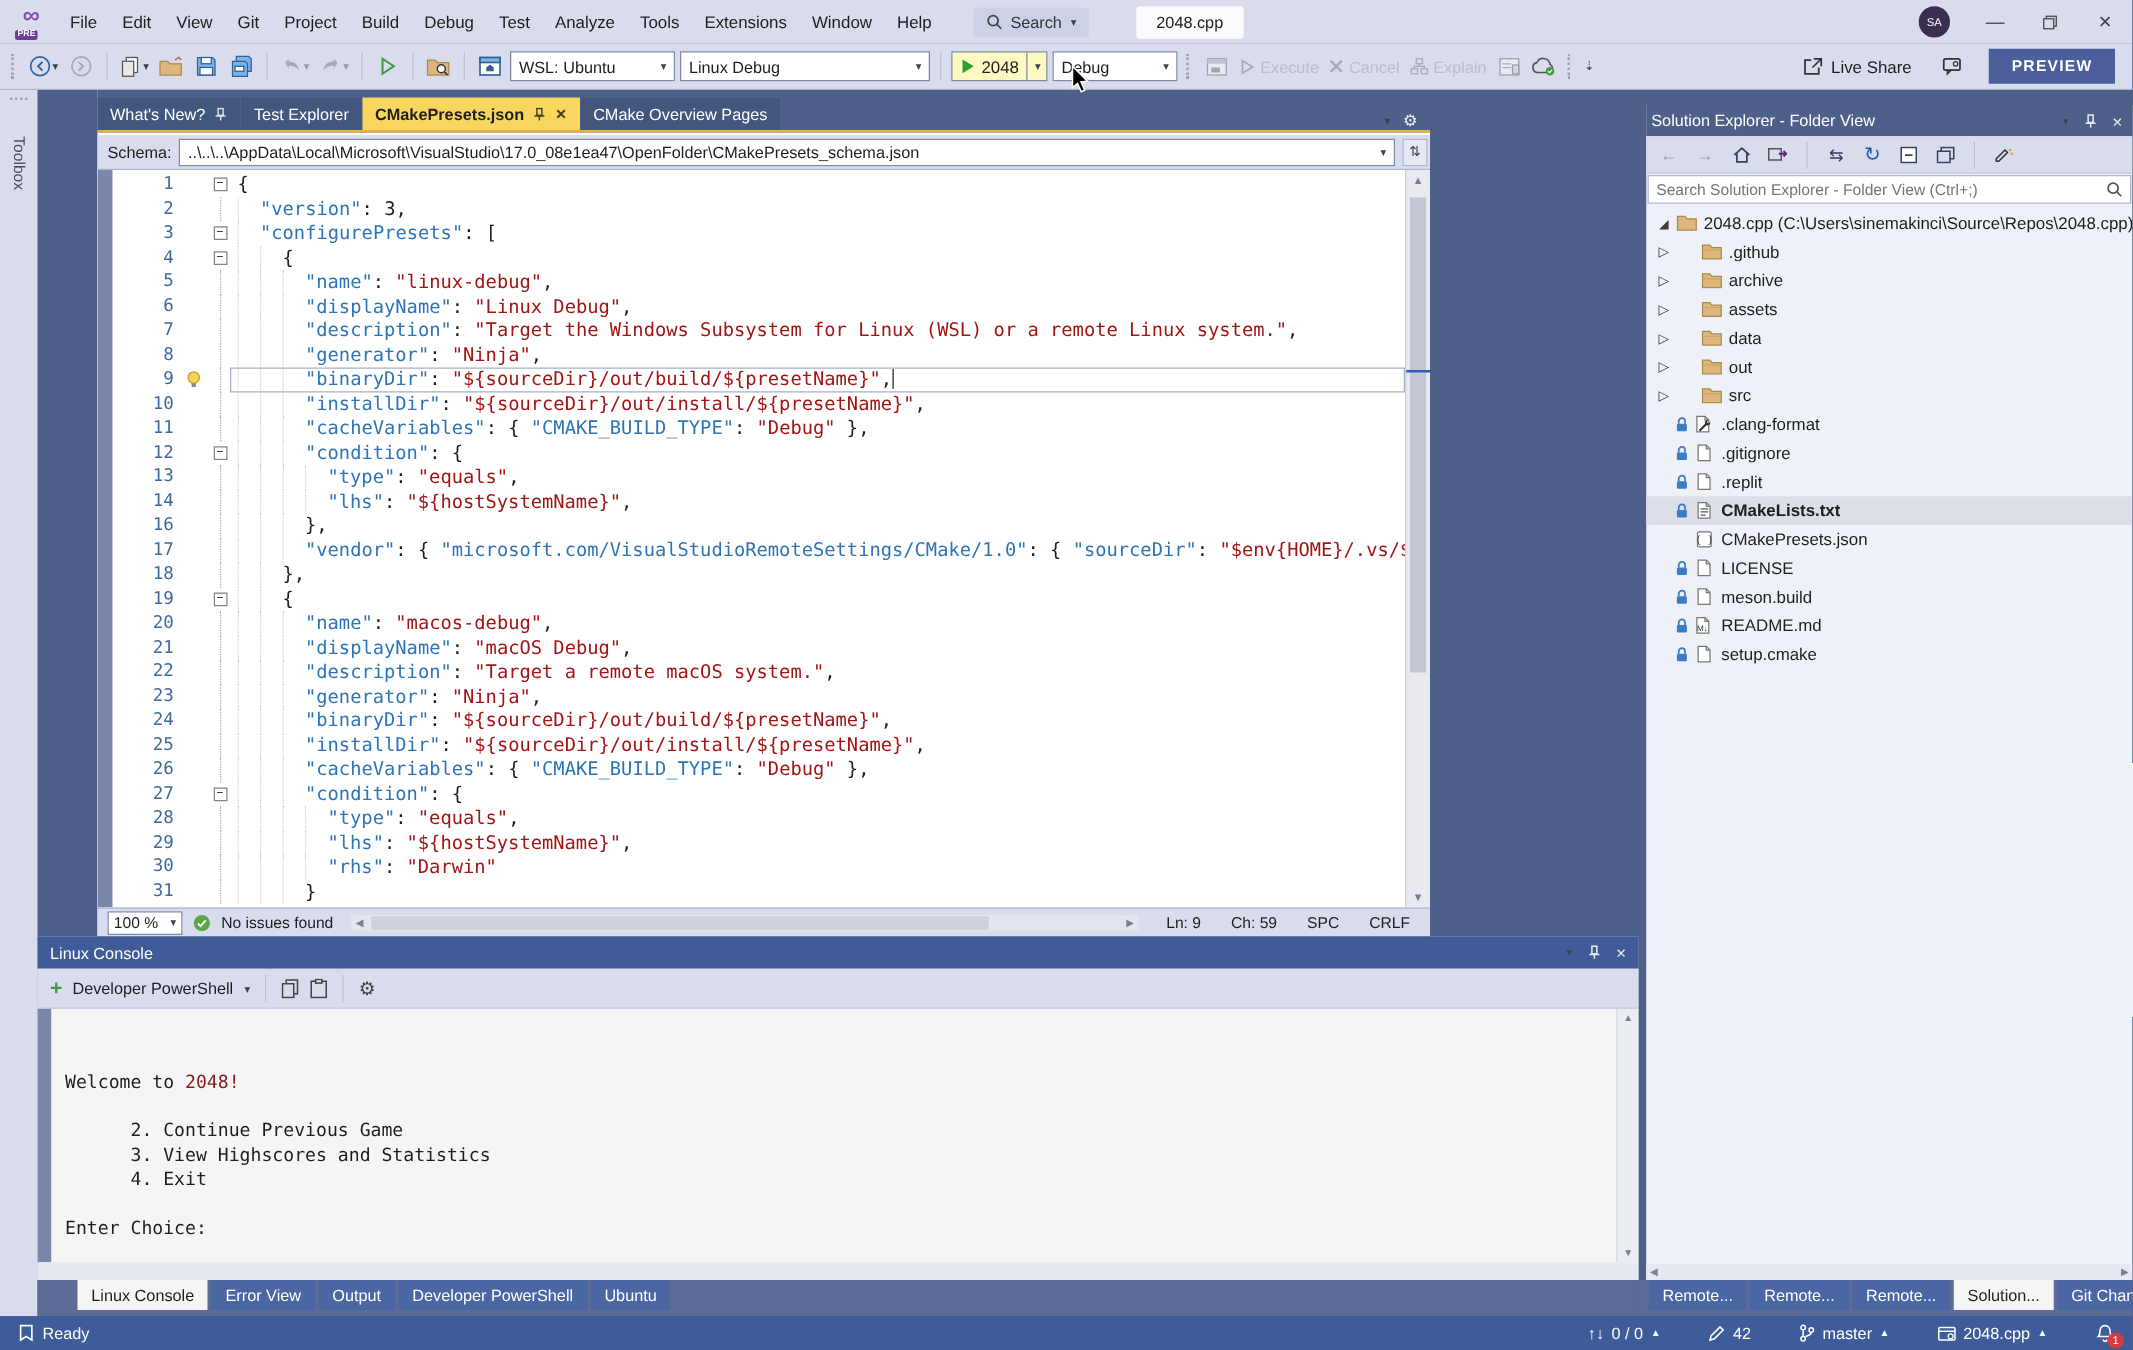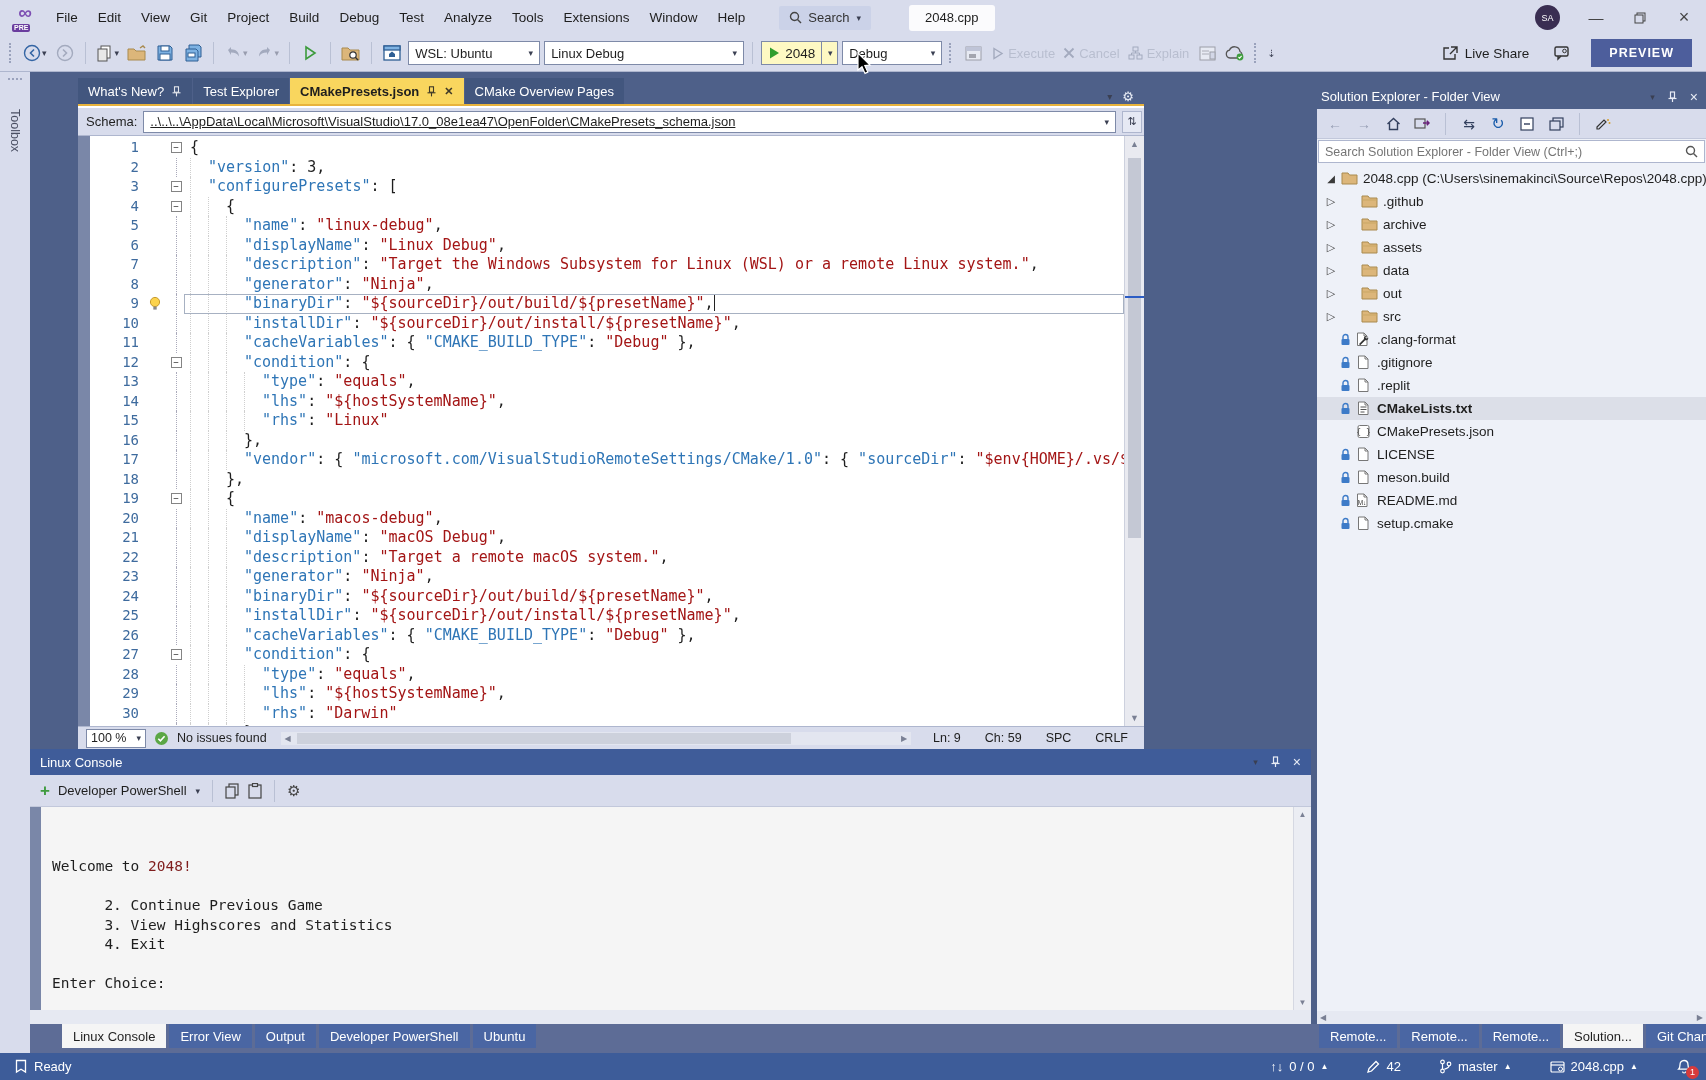--- a/index.html
+++ b/index.html
@@ -373,21 +373,21 @@
       </div>
     <div class="tabrow-icons">
       <span class="caret" style="font-size:10px;">▾</span>
       <span style="font-size:13px;">⚙</span>
     </div>
   </div>
 
   <div id="schema-bar">
     <span>Schema:</span>
     <div class="combo">
-      <span class="cval" style="overflow:hidden;white-space:nowrap;text-decoration:underline;">..\..\..\AppData\Local\Microsoft\VisualStudio\17.0_08e1ea47\OpenFolder\CMakePresets_schema.json</span>
+      <span class="cval" style="overflow:hidden;white-space:nowrap;">..\..\..\AppData\Local\Microsoft\VisualStudio\17.0_08e1ea47\OpenFolder\CMakePresets_schema.json</span>
       <span class="caret">▾</span>
     </div>
     <div class="split-handle">⇅</div>
   </div>
 
   <div id="code-area">
     <div class="code-strip"></div>
     <div id="code-lines">
         <div class="code-row"><span class="ln">1</span><span class="glyph"></span><span class="fold"><span class="foldbox">−</span></span><span class="codewrap"><span class="tk-p">{</span></span></div>
         <div class="code-row"><span class="ln">2</span><span class="glyph"></span><span class="fold"><span class="folddots"></span></span><span class="codewrap"><span class="guide"></span><span class="tk-k">"version"</span><span class="tk-p">: </span><span class="tk-n">3,</span></span></div>
@@ -399,21 +399,20 @@
         <div class="code-row"><span class="ln">8</span><span class="glyph"></span><span class="fold"><span class="folddots"></span></span><span class="codewrap"><span class="guide"></span><span class="guide"></span><span class="guide"></span><span class="tk-k">"generator"</span><span class="tk-p">: </span><span class="tk-s">"Ninja"</span><span class="tk-p">,</span></span></div>
         <div class="code-row current"><span class="ln">9</span><span class="glyph"><svg width="14" height="15" viewBox="0 0 14 15">
               <circle cx="7" cy="6" r="4.6" fill="#FCD34D" stroke="#C79B2E"></circle>
               <rect x="5.3" y="10.6" width="3.4" height="3" fill="#8a8a8a"></rect>
             </svg></span><span class="fold"><span class="folddots"></span></span><span class="codewrap"><span class="guide"></span><span class="guide"></span><span class="guide"></span><span class="tk-k">"binaryDir"</span><span class="tk-p">: </span><span class="tk-s">"${sourceDir}/out/build/${presetName}"</span><span class="tk-p">,</span><span class="cursor-caret"></span></span></div>
         <div class="code-row"><span class="ln">10</span><span class="glyph"></span><span class="fold"><span class="folddots"></span></span><span class="codewrap"><span class="guide"></span><span class="guide"></span><span class="guide"></span><span class="tk-k">"installDir"</span><span class="tk-p">: </span><span class="tk-s">"${sourceDir}/out/install/${presetName}"</span><span class="tk-p">,</span></span></div>
         <div class="code-row"><span class="ln">11</span><span class="glyph"></span><span class="fold"><span class="folddots"></span></span><span class="codewrap"><span class="guide"></span><span class="guide"></span><span class="guide"></span><span class="tk-k">"cacheVariables"</span><span class="tk-p">: { </span><span class="tk-k">"CMAKE_BUILD_TYPE"</span><span class="tk-p">: </span><span class="tk-s">"Debug"</span><span class="tk-p"> },</span></span></div>
         <div class="code-row"><span class="ln">12</span><span class="glyph"></span><span class="fold"><span class="foldbox">−</span></span><span class="codewrap"><span class="guide"></span><span class="guide"></span><span class="guide"></span><span class="tk-k">"condition"</span><span class="tk-p">: {</span></span></div>
         <div class="code-row"><span class="ln">13</span><span class="glyph"></span><span class="fold"><span class="folddots"></span></span><span class="codewrap"><span class="guide"></span><span class="guide"></span><span class="guide"></span><span class="guide"></span><span class="tk-k">"type"</span><span class="tk-p">: </span><span class="tk-s">"equals"</span><span class="tk-p">,</span></span></div>
         <div class="code-row"><span class="ln">14</span><span class="glyph"></span><span class="fold"><span class="folddots"></span></span><span class="codewrap"><span class="guide"></span><span class="guide"></span><span class="guide"></span><span class="guide"></span><span class="tk-k">"lhs"</span><span class="tk-p">: </span><span class="tk-s">"${hostSystemName}"</span><span class="tk-p">,</span></span></div>
-        <div class="code-row"><span class="ln">15</span><span class="glyph"></span><span class="fold"><span class="folddots"></span></span><span class="codewrap"><span class="guide"></span><span class="guide"></span><span class="guide"></span><span class="guide"></span><span class="tk-k">"rhs"</span><span class="tk-p">: </span><span class="tk-s">"Linux"</span></span></div>
         <div class="code-row"><span class="ln">16</span><span class="glyph"></span><span class="fold"><span class="folddots"></span></span><span class="codewrap"><span class="guide"></span><span class="guide"></span><span class="guide"></span><span class="tk-p">},</span></span></div>
         <div class="code-row"><span class="ln">17</span><span class="glyph"></span><span class="fold"><span class="folddots"></span></span><span class="codewrap"><span class="guide"></span><span class="guide"></span><span class="guide"></span><span class="tk-k">"vendor"</span><span class="tk-p">: { </span><span class="tk-k">"microsoft.com/VisualStudioRemoteSettings/CMake/1.0"</span><span class="tk-p">: { </span><span class="tk-k">"sourceDir"</span><span class="tk-p">: </span><span class="tk-s">"$env{HOME}/.vs/$ms{projectDirName}"</span><span class="tk-p"> } }</span></span></div>
         <div class="code-row"><span class="ln">18</span><span class="glyph"></span><span class="fold"><span class="folddots"></span></span><span class="codewrap"><span class="guide"></span><span class="guide"></span><span class="tk-p">},</span></span></div>
         <div class="code-row"><span class="ln">19</span><span class="glyph"></span><span class="fold"><span class="foldbox">−</span></span><span class="codewrap"><span class="guide"></span><span class="guide"></span><span class="tk-p">{</span></span></div>
         <div class="code-row"><span class="ln">20</span><span class="glyph"></span><span class="fold"><span class="folddots"></span></span><span class="codewrap"><span class="guide"></span><span class="guide"></span><span class="guide"></span><span class="tk-k">"name"</span><span class="tk-p">: </span><span class="tk-s">"macos-debug"</span><span class="tk-p">,</span></span></div>
         <div class="code-row"><span class="ln">21</span><span class="glyph"></span><span class="fold"><span class="folddots"></span></span><span class="codewrap"><span class="guide"></span><span class="guide"></span><span class="guide"></span><span class="tk-k">"displayName"</span><span class="tk-p">: </span><span class="tk-s">"macOS Debug"</span><span class="tk-p">,</span></span></div>
         <div class="code-row"><span class="ln">22</span><span class="glyph"></span><span class="fold"><span class="folddots"></span></span><span class="codewrap"><span class="guide"></span><span class="guide"></span><span class="guide"></span><span class="tk-k">"description"</span><span class="tk-p">: </span><span class="tk-s">"Target a remote macOS system."</span><span class="tk-p">,</span></span></div>
         <div class="code-row"><span class="ln">23</span><span class="glyph"></span><span class="fold"><span class="folddots"></span></span><span class="codewrap"><span class="guide"></span><span class="guide"></span><span class="guide"></span><span class="tk-k">"generator"</span><span class="tk-p">: </span><span class="tk-s">"Ninja"</span><span class="tk-p">,</span></span></div>
         <div class="code-row"><span class="ln">24</span><span class="glyph"></span><span class="fold"><span class="folddots"></span></span><span class="codewrap"><span class="guide"></span><span class="guide"></span><span class="guide"></span><span class="tk-k">"binaryDir"</span><span class="tk-p">: </span><span class="tk-s">"${sourceDir}/out/build/${presetName}"</span><span class="tk-p">,</span></span></div>
         <div class="code-row"><span class="ln">25</span><span class="glyph"></span><span class="fold"><span class="folddots"></span></span><span class="codewrap"><span class="guide"></span><span class="guide"></span><span class="guide"></span><span class="tk-k">"installDir"</span><span class="tk-p">: </span><span class="tk-s">"${sourceDir}/out/install/${presetName}"</span><span class="tk-p">,</span></span></div>

